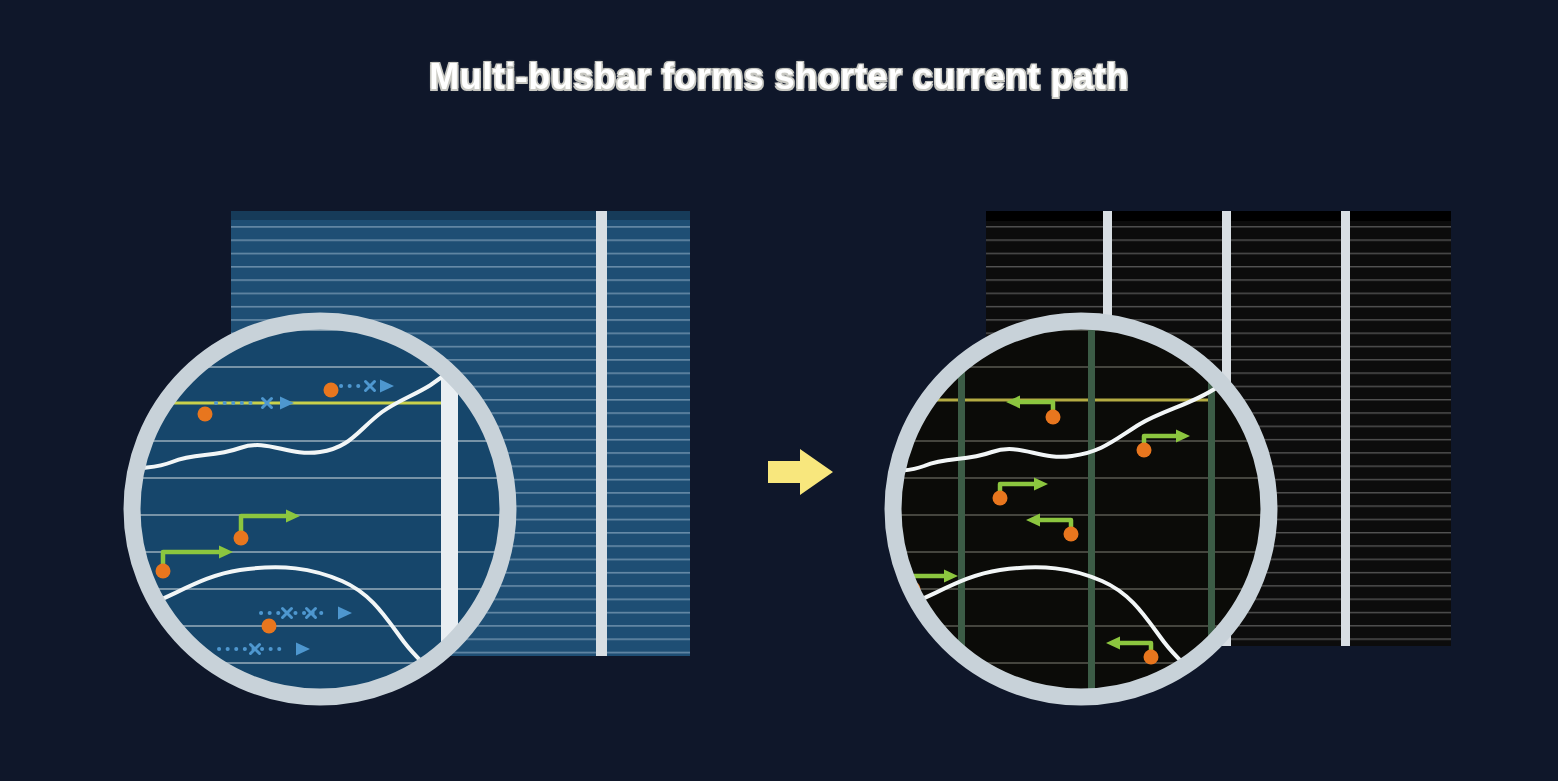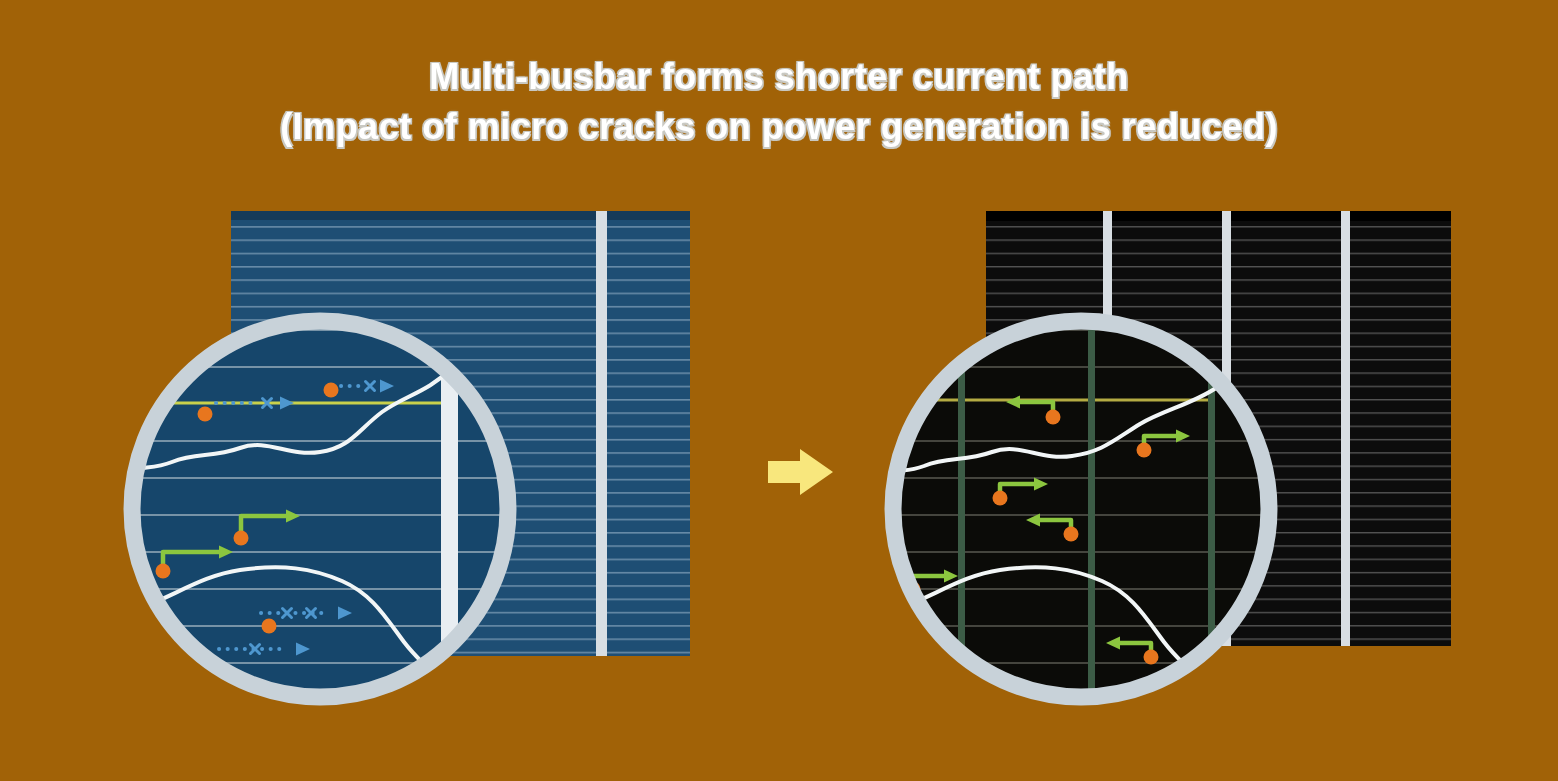--- a/index.html
+++ b/index.html
@@ -1,33 +1,32 @@
 <!DOCTYPE html>
 <html><head>
 <meta charset="utf-8">
 <style>
   html,body{margin:0;padding:0;background:#ffffff;}
-  .page{position:relative;width:1558px;height:781px;background:#a16207;overflow:hidden;
+  .page{position:relative;width:1558px;height:781px;background:#0f172a;overflow:hidden;
         font-family:"Liberation Sans",sans-serif;}
   .title{position:absolute;left:0;top:52px;width:100%;text-align:center;
          font-weight:700;font-size:36px;line-height:50px;letter-spacing:.5px;
          color:#ffffff;
          text-shadow:-1.5px -1.5px 0 #c9c9c3, 1.5px -1.5px 0 #c9c9c3,
                      -1.5px 1.5px 0 #c9c9c3, 1.5px 1.5px 0 #c9c9c3,
                       0 0 3px #bdbdb7;}
   .diagram{position:absolute;left:0;top:0;}
 </style>
 </head>
 <body>
 
 <div class="page">
 
   <div class="title">
     <div class="title-line">Multi-busbar forms shorter current path</div>
-    <div class="title-line">(Impact of micro cracks on power generation is reduced)</div>
   </div>
 
   <svg class="diagram" width="1558" height="781" viewBox="0 0 1558 781">
     <defs>
       <pattern id="fingersLeft" width="10" height="13.3" patternUnits="userSpaceOnUse">
         <rect width="10" height="13.3" fill="#1e4e74"></rect>
         <rect width="10" height="1.6" fill="#86a6bd" opacity="0.7"></rect>
       </pattern>
       <pattern id="fingersRight" width="10" height="13.3" patternUnits="userSpaceOnUse">
         <rect width="10" height="13.3" fill="#0c0c0c"></rect>

